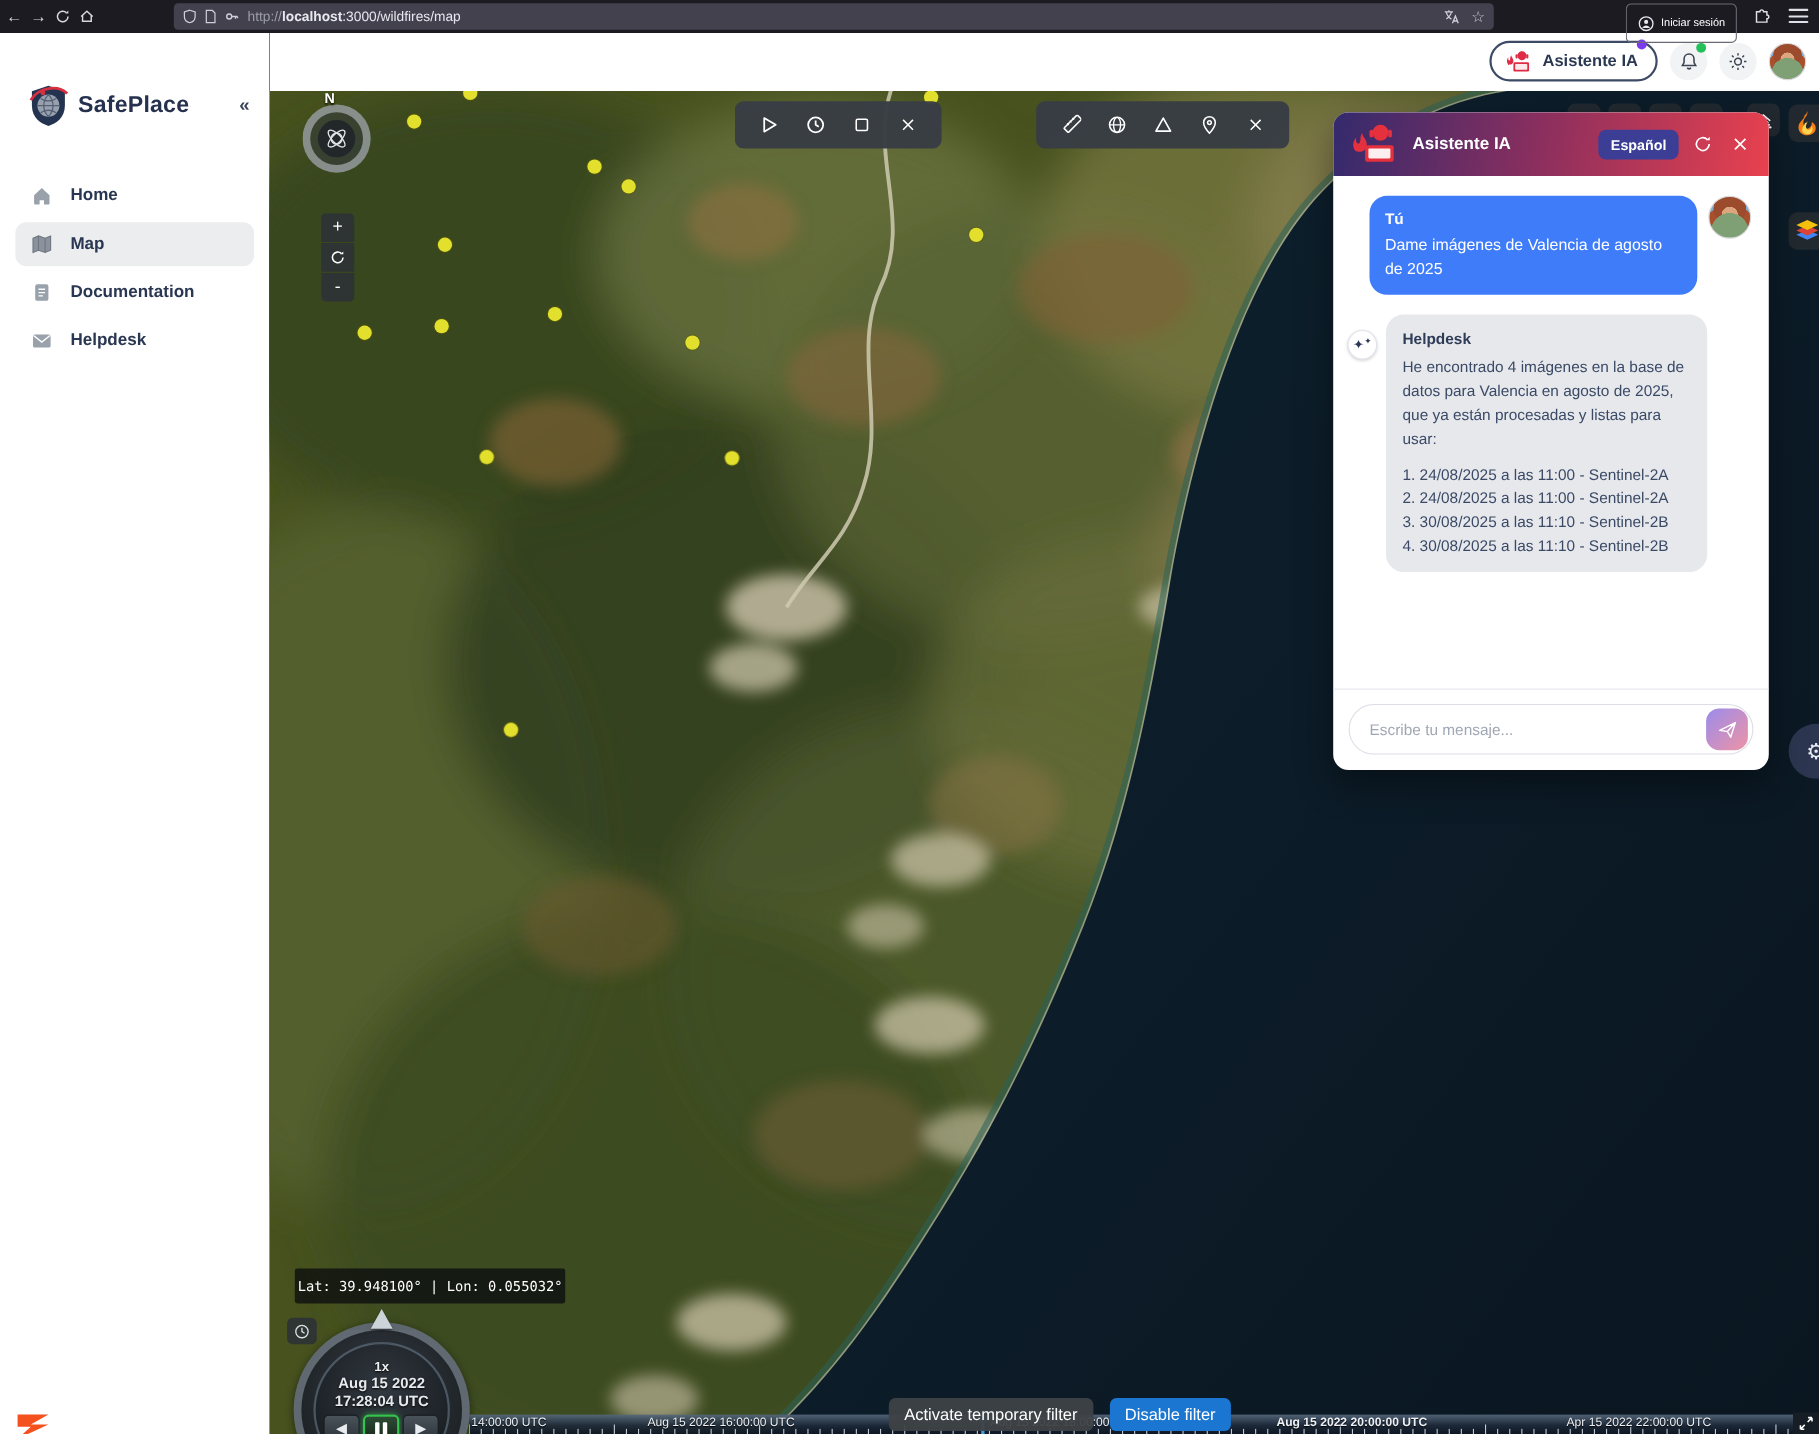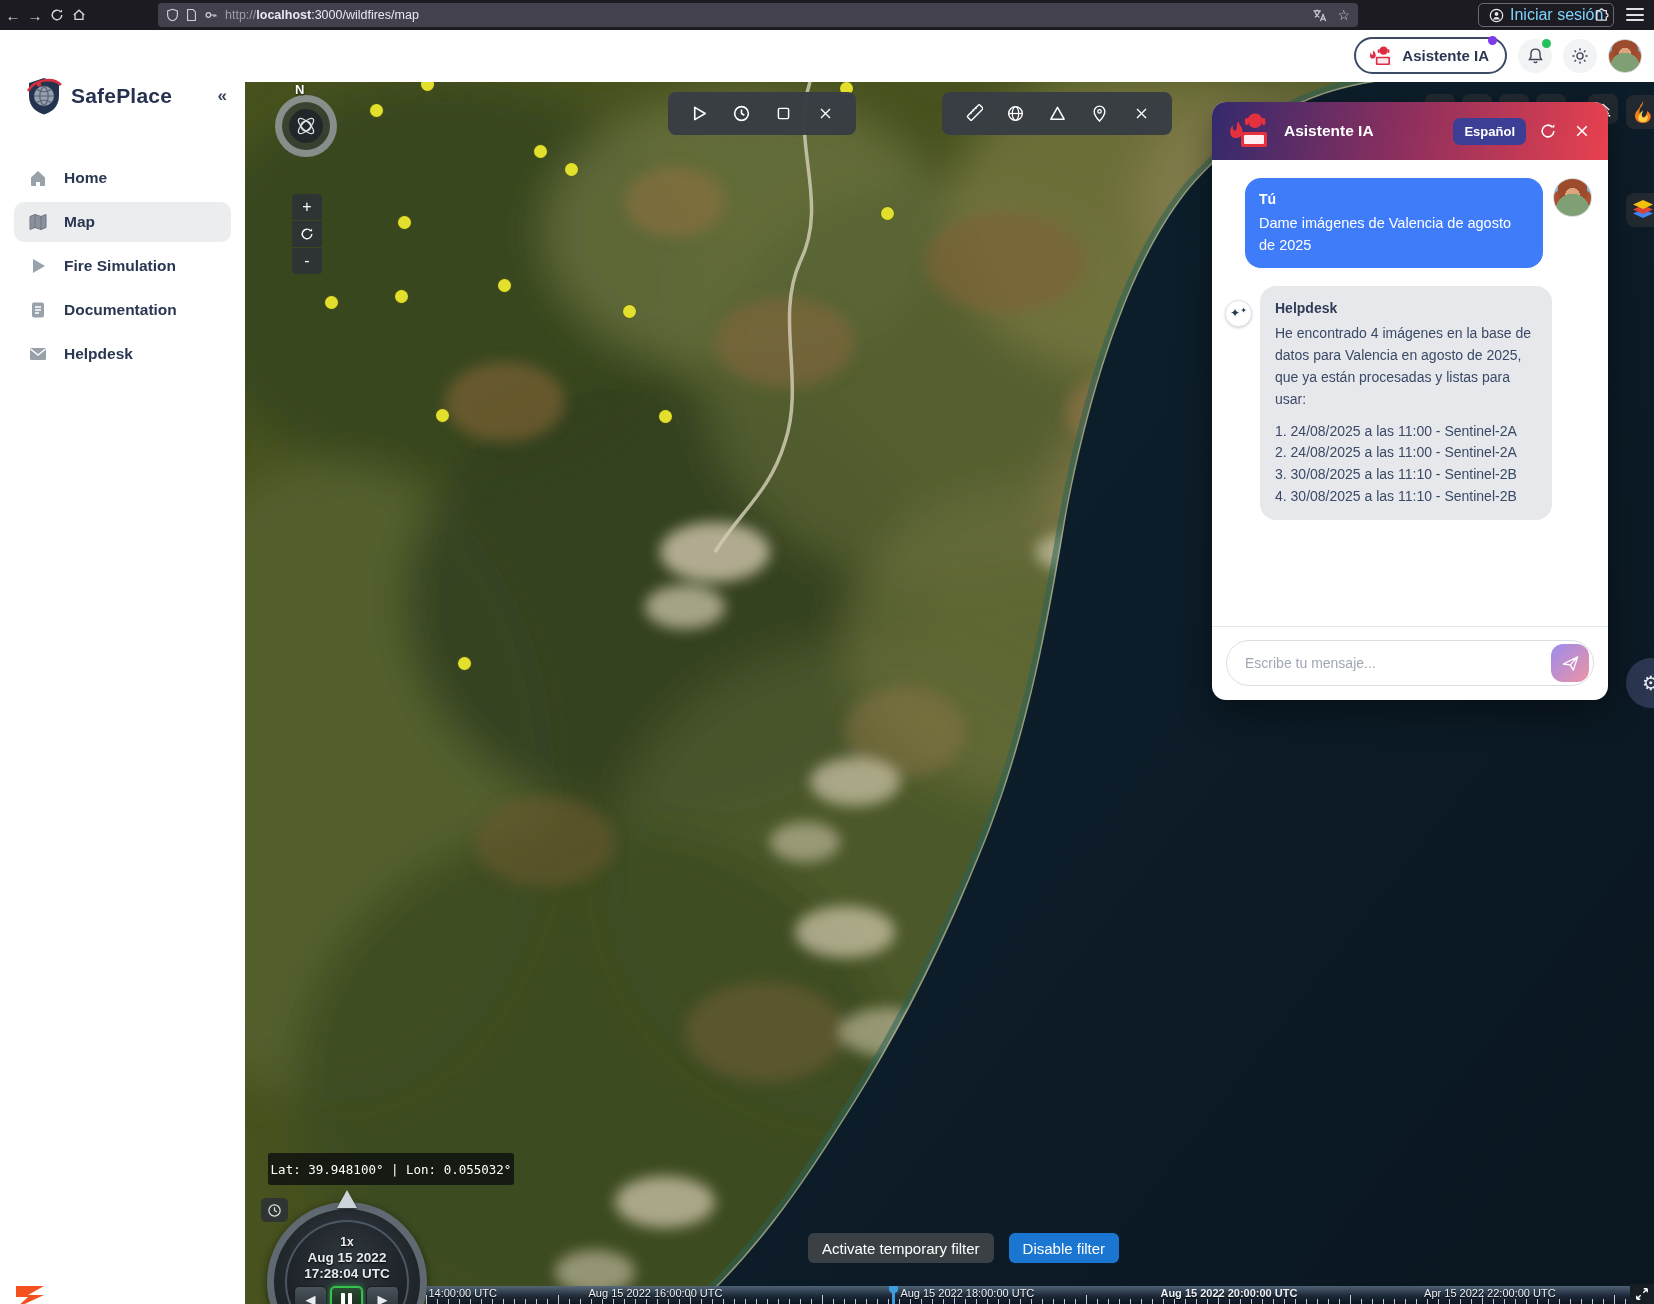--- a/index.html
+++ b/index.html
@@ -16,21 +16,21 @@
 
   
   .browser{position:absolute;left:0;top:0;width:1654px;height:30px;background:#1c1b22;display:flex;align-items:center;z-index:60}
   .bicon{color:#d8d8e0;font-size:15px;width:22px;text-align:center;flex:0 0 auto;cursor:default}
   .bicon svg{display:block;margin:0 auto}
   .urlbar{position:absolute;left:158px;top:3px;width:1200px;height:24px;background:#42414d;border-radius:4px;display:flex;align-items:center;padding:0 8px;gap:7px}
   .url-text{font-size:12.5px;color:#e8e8f0;white-space:nowrap;flex:1 1 auto}
   .url-text .dim{color:#9d9daa}
   .url-text b{font-weight:700}
   .urlbar-right{display:flex;align-items:center;gap:10px}
-  .login-pill{position:absolute;left:1478px;top:3px;height:24px;border:1px solid #6a6a76;border-radius:5px;display:flex;align-items:center;gap:6px;padding:0 10px;color:#7dd3fc;font-size:16px}
+  .login-pill{position:absolute;left:1478px;top:3px;height:36px;border:1px solid #6a6a76;border-radius:5px;display:flex;align-items:center;gap:6px;padding:0 10px;color:#ffffff;font-size:10px}
   .ext-icon{position:absolute;left:1594px;top:5px}
   .menu-icon{position:absolute;left:1626px;top:8px;width:18px;height:13px;display:flex;flex-direction:column;justify-content:space-between}
   .menu-icon i{display:block;height:2px;background:#e0e0e8;border-radius:1px}
 
   
   .sidebar{position:absolute;left:0;top:30px;width:245px;height:1274px;background:#fff;z-index:50}
   .brand-row{display:flex;align-items:center;gap:9px;padding:46px 18px 0 26px}
   .brand-text{font-size:21px;font-weight:800;color:var(--brand-navy);letter-spacing:.2px;flex:1}
   .collapse{color:#3a4459;font-size:17px;font-weight:700;cursor:pointer}
   .nav{margin-top:42px;padding:0 14px}
@@ -88,21 +88,21 @@
   .anim .speed{position:absolute;left:0;right:0;top:33px;text-align:center;color:#eceef0;font-size:12px;font-weight:700;text-shadow:0 1px 2px #000}
   .anim .date{position:absolute;left:0;right:0;top:48px;text-align:center;color:#e6eaee;font-size:13.5px;font-weight:700;text-shadow:0 1px 2px #000}
   .anim .time{position:absolute;left:0;right:0;top:64px;text-align:center;color:#e6eaee;font-size:13.5px;font-weight:700;text-shadow:0 1px 2px #000}
   .anim .btnrow{position:absolute;left:27px;top:84px;display:flex;gap:3px}
   .anim .abtn{width:33px;height:26px;border-radius:5px;background:linear-gradient(180deg,#4a525a,#2b3238);border:1px solid #1a1e22;color:#e8ecf0;font-size:13px;display:flex;align-items:center;justify-content:center;cursor:pointer}
   .anim .abtn.pause{border:2px solid #35c24d;background:linear-gradient(180deg,#2c4c34,#17251b);box-shadow:0 0 6px rgba(60,220,90,.6)}
   .pausebars{display:flex;gap:3px}
   .pausebars i{display:block;width:4px;height:12px;background:#fff;border-radius:1px}
 
   
-  .filters{position:absolute;left:563px;top:1151px;display:flex;gap:15px;z-index:14}
+  .filters{position:absolute;left:563px;top:1189px;display:flex;gap:15px;z-index:14}
   .fbtn{height:30px;border-radius:6px;color:#fff;font-size:15px;display:flex;align-items:center;padding:0 14px;cursor:pointer;white-space:nowrap}
   .fbtn.dark{background:rgba(62,66,70,.95)}
   .fbtn.blue{background:var(--accent-blue)}
 
   
   .timeline{position:absolute;left:181px;top:1204px;width:1204px;height:18px;background:linear-gradient(180deg,rgba(86,104,124,.92) 0%,rgba(30,42,58,.93) 55%,rgba(14,22,34,.95) 100%);z-index:13;overflow:hidden}
   .tl-label{position:absolute;top:1px;font-size:11px;color:#eef2f7;white-space:nowrap;text-shadow:0 1px 1px #000}
   .tick{position:absolute;bottom:0;width:1px;background:rgba(225,232,240,.85)}
   .needle{position:absolute;top:0;bottom:0;width:3px;background:#3b9ddd;z-index:3}
   .needle:before{content:"";position:absolute;left:-3px;top:0;width:9px;height:7px;background:#3b9ddd;border-radius:0 0 4px 4px}
@@ -206,26 +206,20 @@
         <svg class="nicon" viewBox="0 0 20 20">
             <path d="M3 9.5L10 3l7 6.5V17a1 1 0 0 1-1 1h-4v-4H8v4H4a1 1 0 0 1-1-1z" fill="#99a1ab"></path>
           </svg>
         <span class="nlabel">Home</span>
       </div>
       <div class="nav-item active">
         <svg class="nicon" viewBox="0 0 20 20">
             <path d="M2 4.5l5-2 6 2 5-2v13l-5 2-6-2-5 2zM7 2.5v13M13 4.5v13" fill="#8b929d" stroke="#6f7680" stroke-width="1"></path>
           </svg>
         <span class="nlabel">Map</span>
-      </div>
-      <div class="nav-item">
-        <svg class="nicon" viewBox="0 0 20 20">
-            <path d="M5 3l12 7-12 7z" fill="#99a1ab"></path>
-          </svg>
-        <span class="nlabel">Fire Simulation</span>
       </div>
       <div class="nav-item">
         <svg class="nicon" viewBox="0 0 20 20">
             <rect x="4" y="2.5" width="12" height="15" rx="2" fill="#99a1ab"></rect>
             <path d="M7 7h6M7 10h6M7 13h4" stroke="#fff" stroke-width="1.3"></path>
           </svg>
         <span class="nlabel">Documentation</span>
       </div>
       <div class="nav-item">
         <svg class="nicon" viewBox="0 0 20 20">

